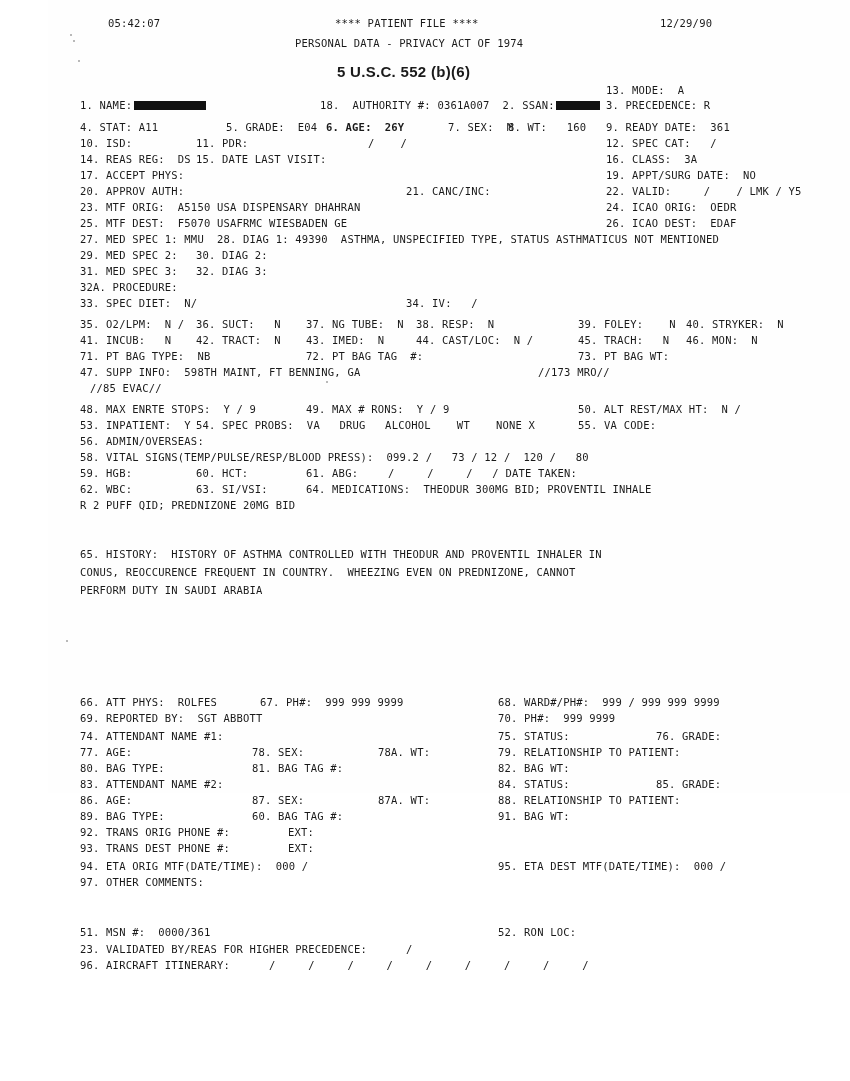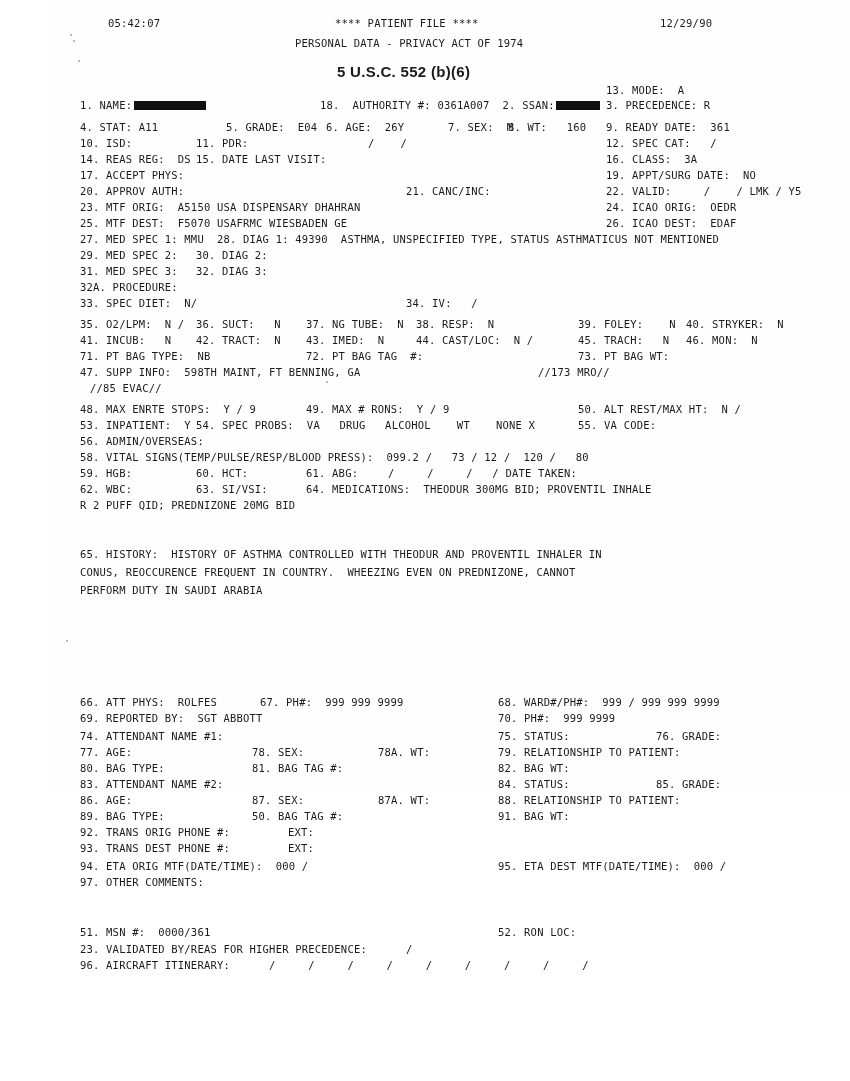--- a/index.html
+++ b/index.html
@@ -106,21 +106,21 @@
           <div class="cell mono" style="left: 272px;">18.  AUTHORITY #: 0361A007  2. SSAN:</div>
           <div class="cell mono" style="left: 508px;"><span class="redact" style="width: 44px;"></span></div>
           <div class="cell mono" style="left: 558px;">3. PRECEDENCE: R</div>
         </div>
         <div class="abs row" style="top: 100.5px;">
           <div class="cell mono" style="left: 558px; top: -16px;">13. MODE:  A</div>
         </div>
         <div class="abs row" style="top: 122px;">
           <div class="cell mono" style="left: 32px;">4. STAT: A11</div>
           <div class="cell mono" style="left: 178px;">5. GRADE:  E04</div>
-          <div class="cell mono" style="left: 278px;">6. AGE:  26Y</div>
+          <div class="cell mono" style="left: 278px; font-weight: bold;">6. AGE:  26Y</div>
           <div class="cell mono" style="left: 400px;">7. SEX:  M</div>
           <div class="cell mono" style="left: 460px;">8. WT:   160</div>
           <div class="cell mono" style="left: 558px;">9. READY DATE:  361</div>
         </div>
         <div class="abs row" style="top: 138px;">
           <div class="cell mono" style="left: 32px;">10. ISD:</div>
           <div class="cell mono" style="left: 148px;">11. PDR:</div>
           <div class="cell mono" style="left: 320px;">/    /</div>
           <div class="cell mono" style="left: 558px;">12. SPEC CAT:   /</div>
         </div>
@@ -262,21 +262,21 @@
           <div class="cell mono" style="left: 608px;">85. GRADE:</div>
         </div>
         <div class="abs row" style="top: 795px;">
           <div class="cell mono" style="left: 32px;">86. AGE:</div>
           <div class="cell mono" style="left: 204px;">87. SEX:</div>
           <div class="cell mono" style="left: 330px;">87A. WT:</div>
           <div class="cell mono" style="left: 450px;">88. RELATIONSHIP TO PATIENT:</div>
         </div>
         <div class="abs row" style="top: 811px; text-align: right;">
           <div class="cell mono" style="left: 32px;">89. BAG TYPE:</div>
-          <div class="cell mono" style="left: 204px;">50. BAG TAG #:</div>
+          <div class="cell mono" style="left: 204px;">60. BAG TAG #:</div>
           <div class="cell mono" style="left: 450px;">91. BAG WT:</div>
         </div>
         <div class="abs row" style="top: 827px;">
           <div class="cell mono" style="left: 32px;">92. TRANS ORIG PHONE #:</div>
           <div class="cell mono" style="left: 240px;">EXT:</div>
         </div>
         <div class="abs row" style="top: 843px;">
           <div class="cell mono" style="left: 32px;">93. TRANS DEST PHONE #:</div>
           <div class="cell mono" style="left: 240px;">EXT:</div>
         </div>

